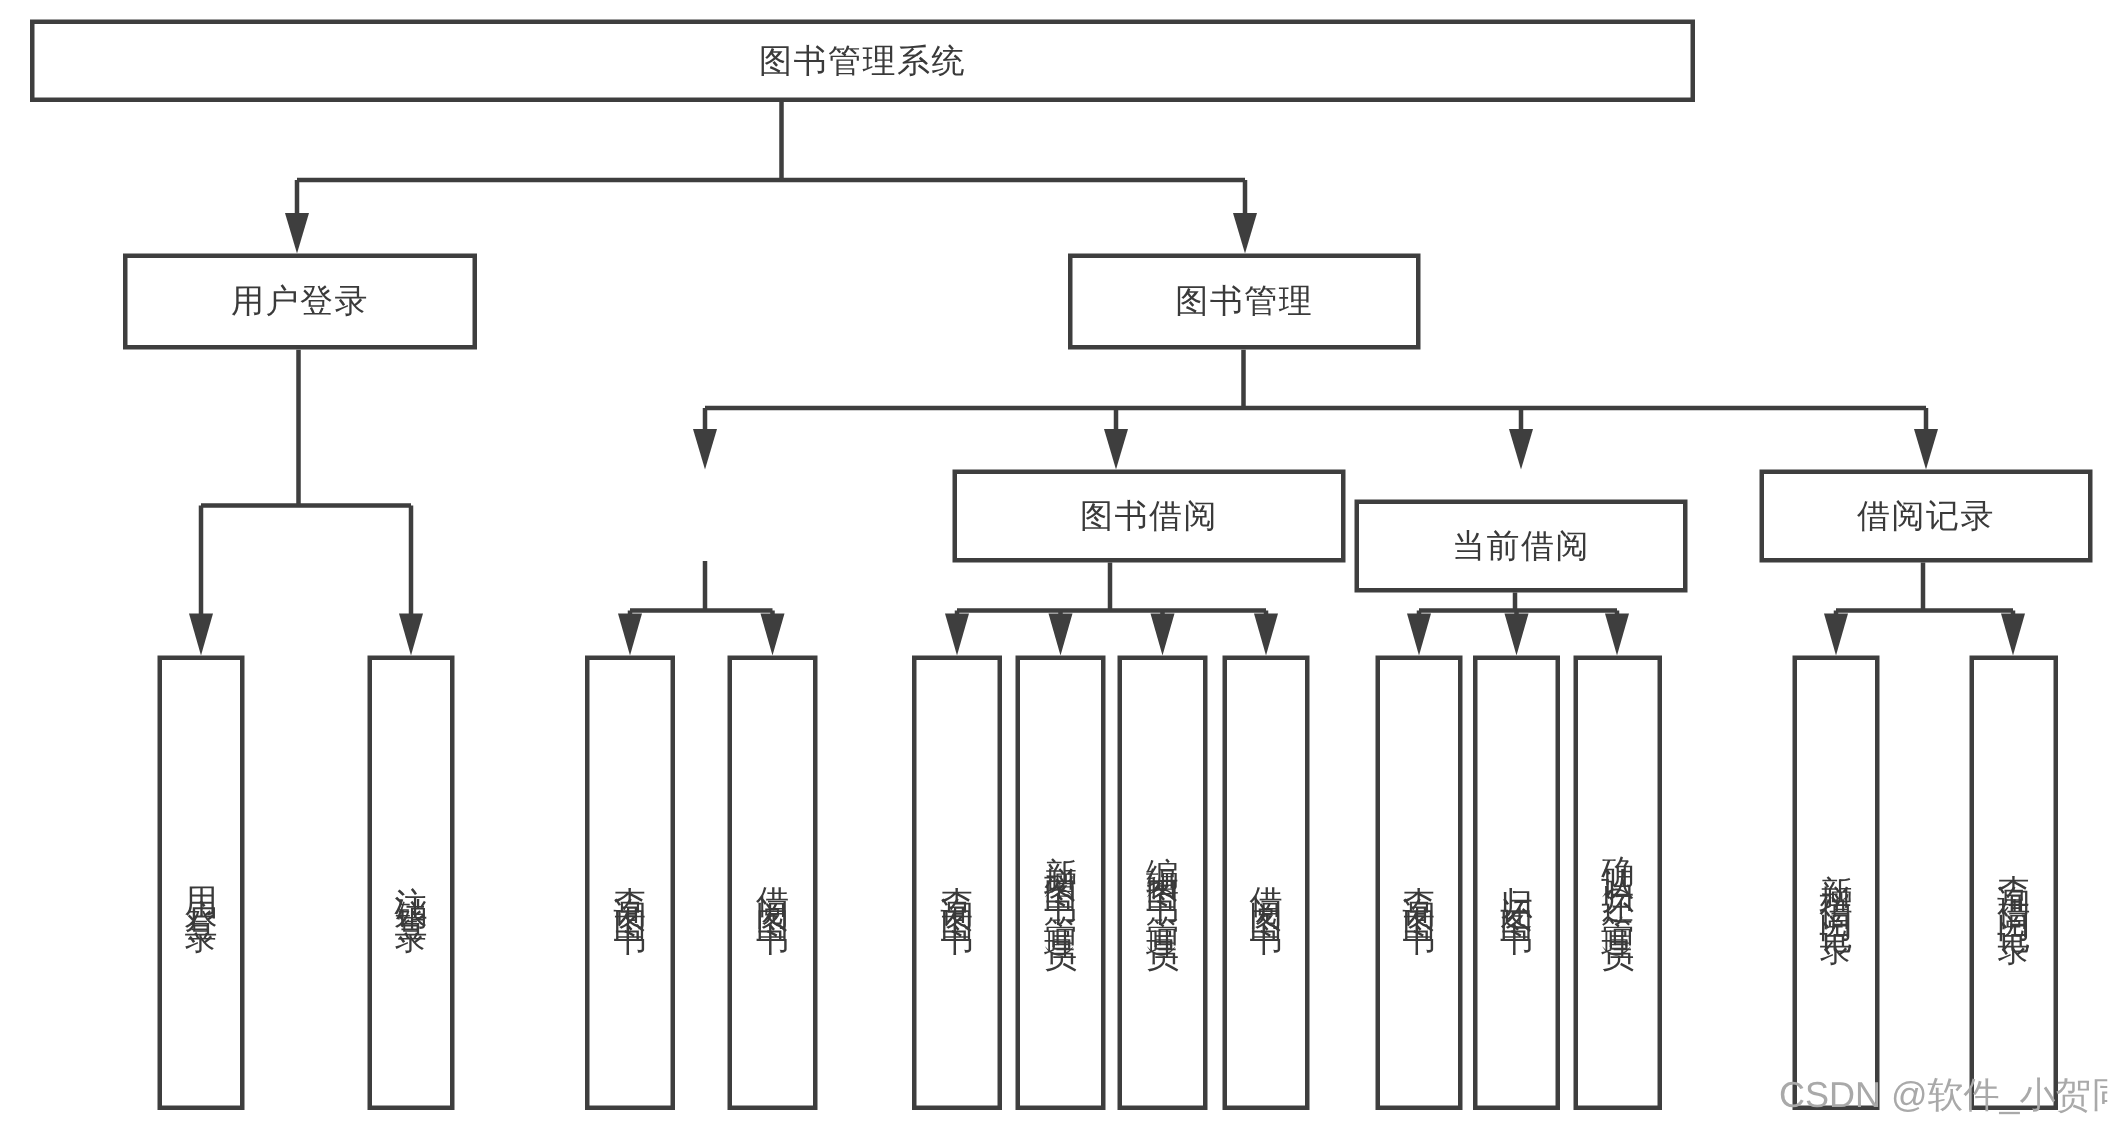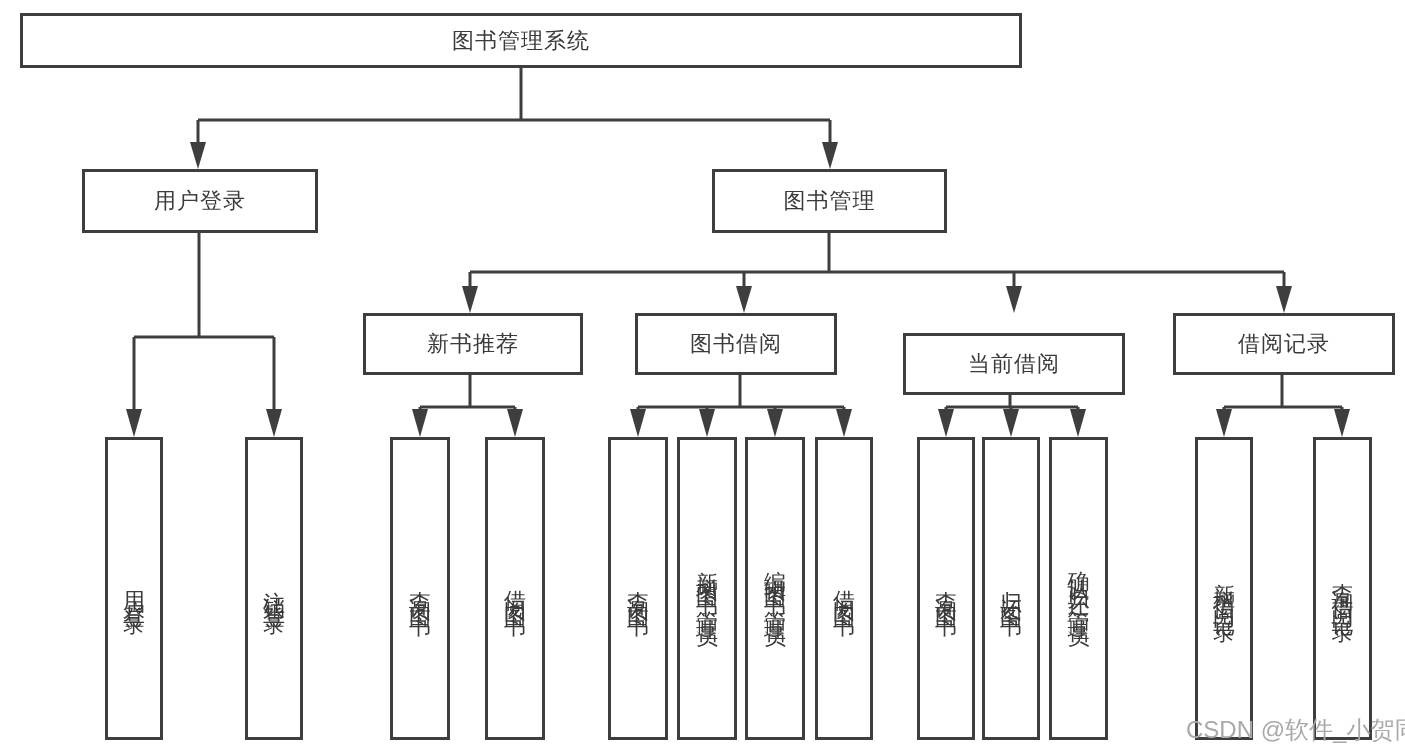--- a/index.html
+++ b/index.html
@@ -37,25 +37,25 @@
     letter-spacing: 1px;
     white-space: nowrap;
   }
   .v-node {
     writing-mode: vertical-rl;
     text-orientation: mixed;
     font-size: 22px;
     letter-spacing: 8px;
     line-height: 1;
   }
-  .root-node      { left: 20px;   top: 13px;  width: 1002px; height: 55px; }
+  .root-node      { left: 20px;   top: 13px;  width: 1110px; height: 55px; }
   .n-user-login   { left: 82px;   top: 169px; width: 236px;  height: 64px; }
   .n-book-mgmt    { left: 712px;  top: 169px; width: 235px;  height: 64px; }
   .n-new-rec      { left: 363px;  top: 313px; width: 220px;  height: 62px; }
-  .n-book-borrow  { left: 635px;  top: 313px; width: 202px;  height: 62px; }
+  .n-book-borrow  { left: 635px;  top: 313px; width: 262px;  height: 62px; }
   .n-cur-borrow   { left: 903px;  top: 313px; width: 222px;  height: 62px; margin-top: 20px; }
   .n-borrow-rec   { left: 1173px; top: 313px; width: 222px;  height: 62px; }
   .leaf { top: 437px; height: 303px; }
   .l-login        { left: 105px;  width: 58px; }
   .l-logout       { left: 245px;  width: 58px; }
   .l-rec-query    { left: 390px;  width: 60px; }
   .l-rec-borrow   { left: 485px;  width: 60px; }
   .l-bb-query     { left: 608px;  width: 60px; }
   .l-bb-add       { left: 677px;  width: 60px; }
   .l-bb-edit      { left: 745px;  width: 60px; }
@@ -118,21 +118,20 @@
       <polygon points="1216,409 1232,409 1224,437"></polygon>
       <polygon points="1334,409 1350,409 1342,437"></polygon>
     </g>
   </svg>
 
   <div class="node h-node root-node">图书管理系统</div>
 
   <div class="node h-node n-user-login">用户登录</div>
   <div class="node h-node n-book-mgmt">图书管理</div>
 
-  <div class="node h-node n-new-rec">新书推荐</div>
   <div class="node h-node n-book-borrow">图书借阅</div>
   <div class="node h-node n-cur-borrow">当前借阅</div>
   <div class="node h-node n-borrow-rec">借阅记录</div>
 
   <div class="node v-node leaf l-login">用户登录</div>
   <div class="node v-node leaf l-logout">注销登录</div>
 
   <div class="node v-node leaf l-rec-query">查询图书</div>
   <div class="node v-node leaf l-rec-borrow">借阅图书</div>
 

